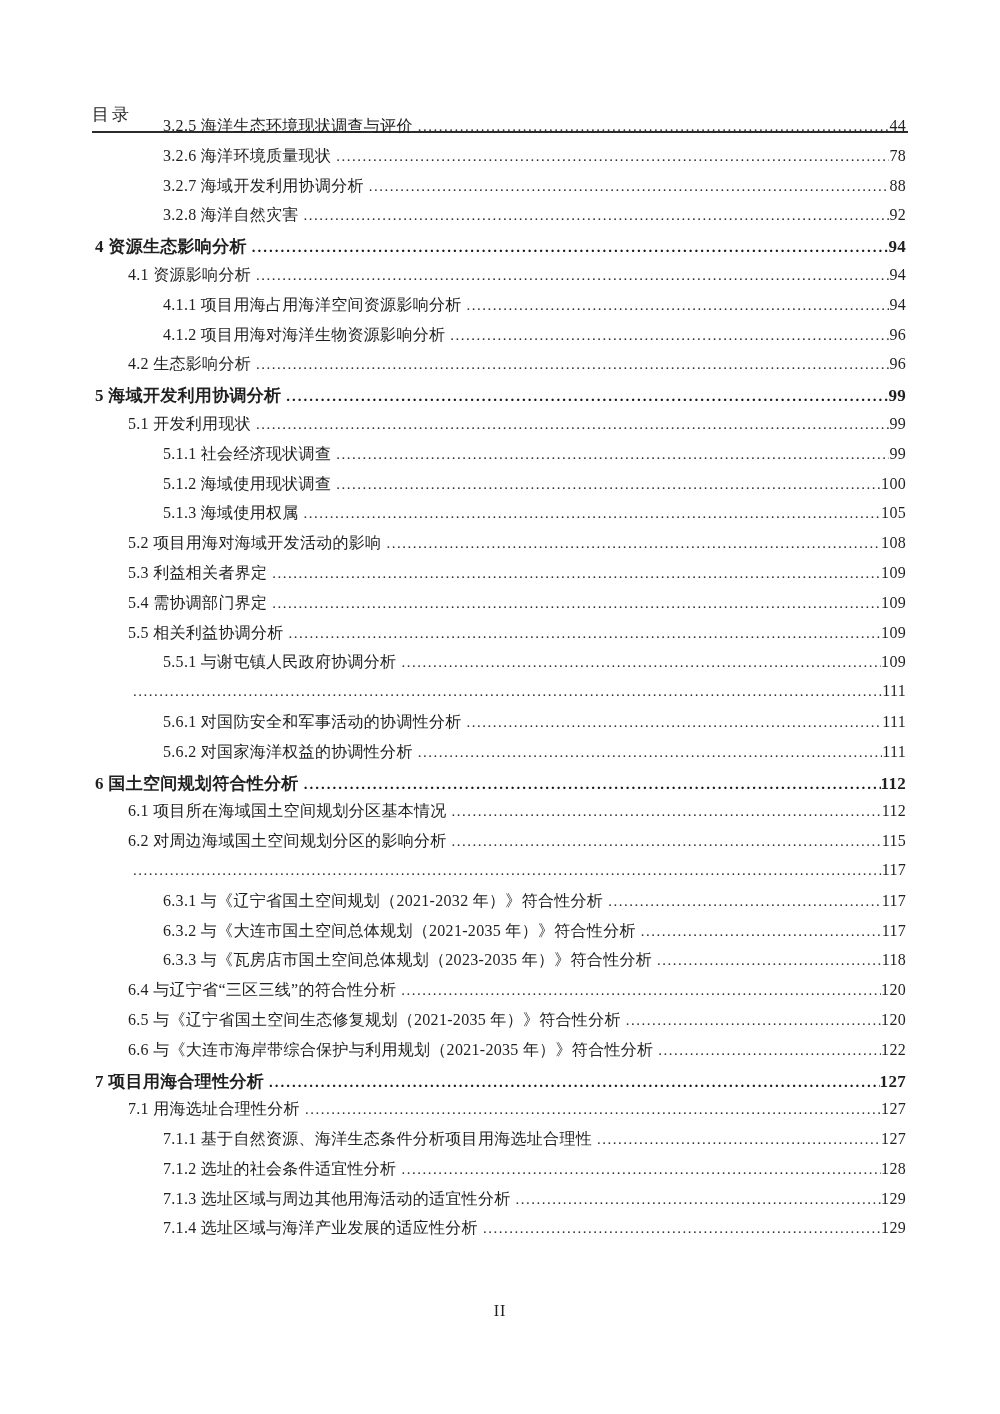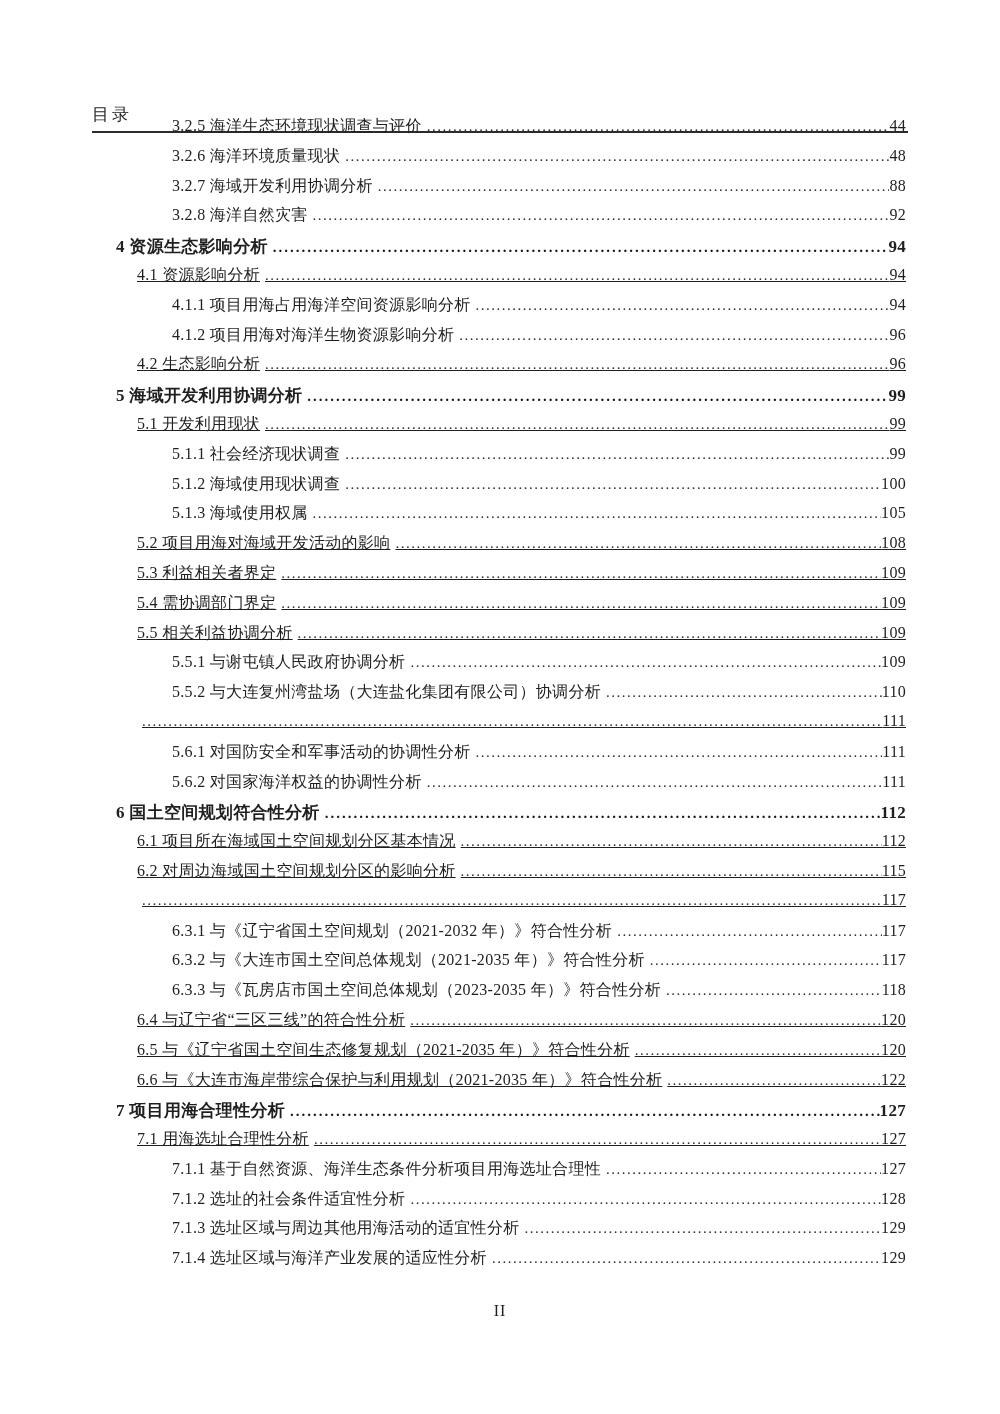--- a/index.html
+++ b/index.html
@@ -25,37 +25,36 @@
     padding-bottom: 5px;
     margin-top: 31px;
   }
   .doc-header-title {
     font-size: 17px;
     letter-spacing: 3px;
   }
   .toc {
     position: absolute;
     top: 116px;
-    left: 104px;
+    left: 95px;
     right: 94px;
   }
   .toc-row {
     display: flex;
     align-items: baseline;
     height: 29.8px;
     font-size: 16px;
     letter-spacing: 0.3px;
     white-space: nowrap;
   }
-  .toc-row.level-2 { padding-left: 33px; text-decoration: underline; }
+  .toc-row.level-2 { padding-left: 33px; }
   .toc-row.level-3 { padding-left: 68px; }
   .toc-row.chapter {
     font-weight: bold;
     font-size: 17px;
-    margin-left: 12px;
   }
   .toc-label {
     flex: 0 0 auto;
   }
   .toc-leader {
     flex: 1 1 auto;
     overflow: hidden;
     white-space: nowrap;
     padding: 0 3px 0 5px;
     min-width: 10px;
@@ -93,21 +92,21 @@
 
   <main class="toc" id="toc">
       <div class="toc-row level-3">
         <span class="toc-label">3.2.5 海洋生态环境现状调查与评价</span>
         <span class="toc-leader"></span>
         <span class="toc-page">44</span>
       </div>
       <div class="toc-row level-3">
         <span class="toc-label">3.2.6 海洋环境质量现状</span>
         <span class="toc-leader"></span>
-        <span class="toc-page">48</span>
+        <span class="toc-page">78</span>
       </div>
       <div class="toc-row level-3">
         <span class="toc-label">3.2.7 海域开发利用协调分析</span>
         <span class="toc-leader"></span>
         <span class="toc-page">88</span>
       </div>
       <div class="toc-row level-3">
         <span class="toc-label">3.2.8 海洋自然灾害</span>
         <span class="toc-leader"></span>
         <span class="toc-page">92</span>
@@ -179,25 +178,20 @@
       </div>
       <div class="toc-row level-2">
         <span class="toc-label">5.5 相关利益协调分析</span>
         <span class="toc-leader"></span>
         <span class="toc-page">109</span>
       </div>
       <div class="toc-row level-3">
         <span class="toc-label">5.5.1 与谢屯镇人民政府协调分析</span>
         <span class="toc-leader"></span>
         <span class="toc-page">109</span>
-      </div>
-      <div class="toc-row level-3">
-        <span class="toc-label">5.5.2 与大连复州湾盐场（大连盐化集团有限公司）协调分析</span>
-        <span class="toc-leader"></span>
-        <span class="toc-page">110</span>
       </div>
       <div class="toc-row level-2">
         <span class="toc-leader"></span>
         <span class="toc-page">111</span>
       </div>
       <div class="toc-row level-3">
         <span class="toc-label">5.6.1 对国防安全和军事活动的协调性分析</span>
         <span class="toc-leader"></span>
         <span class="toc-page">111</span>
       </div>

